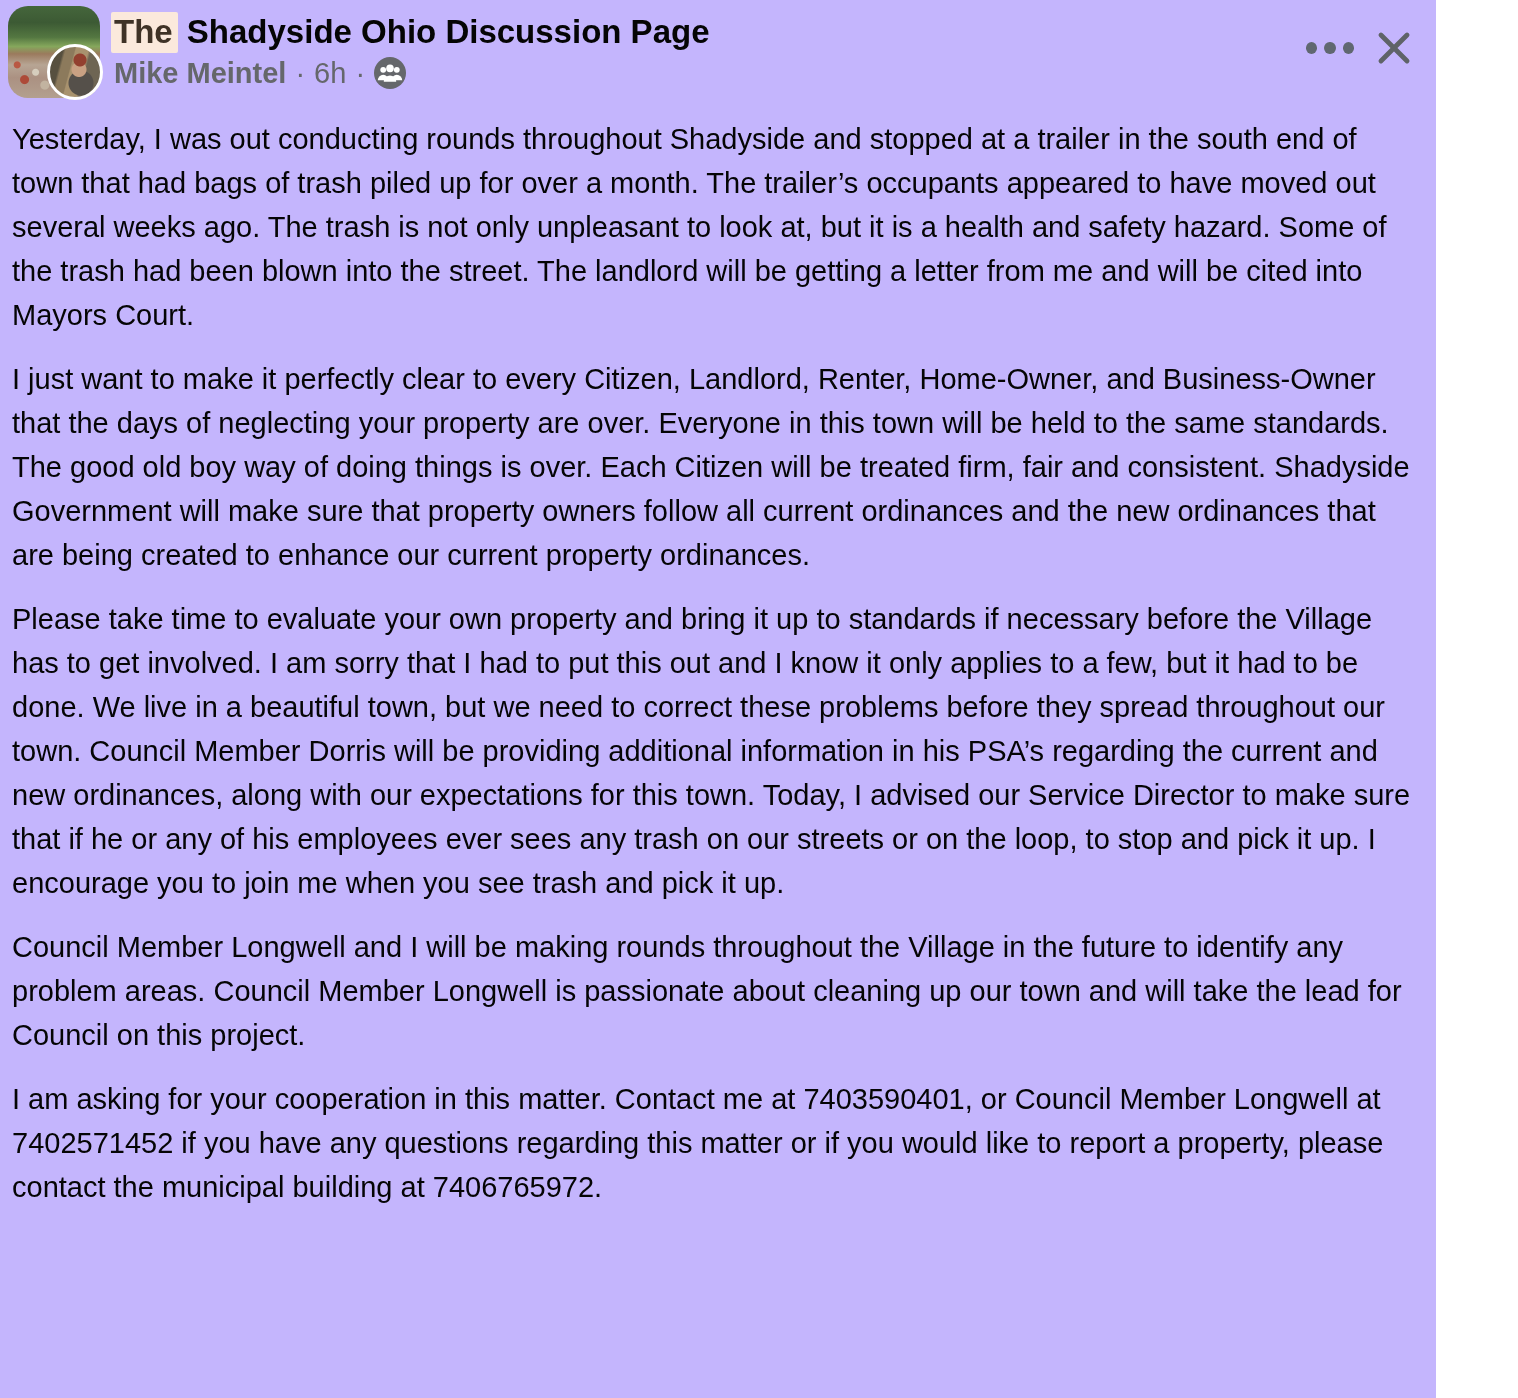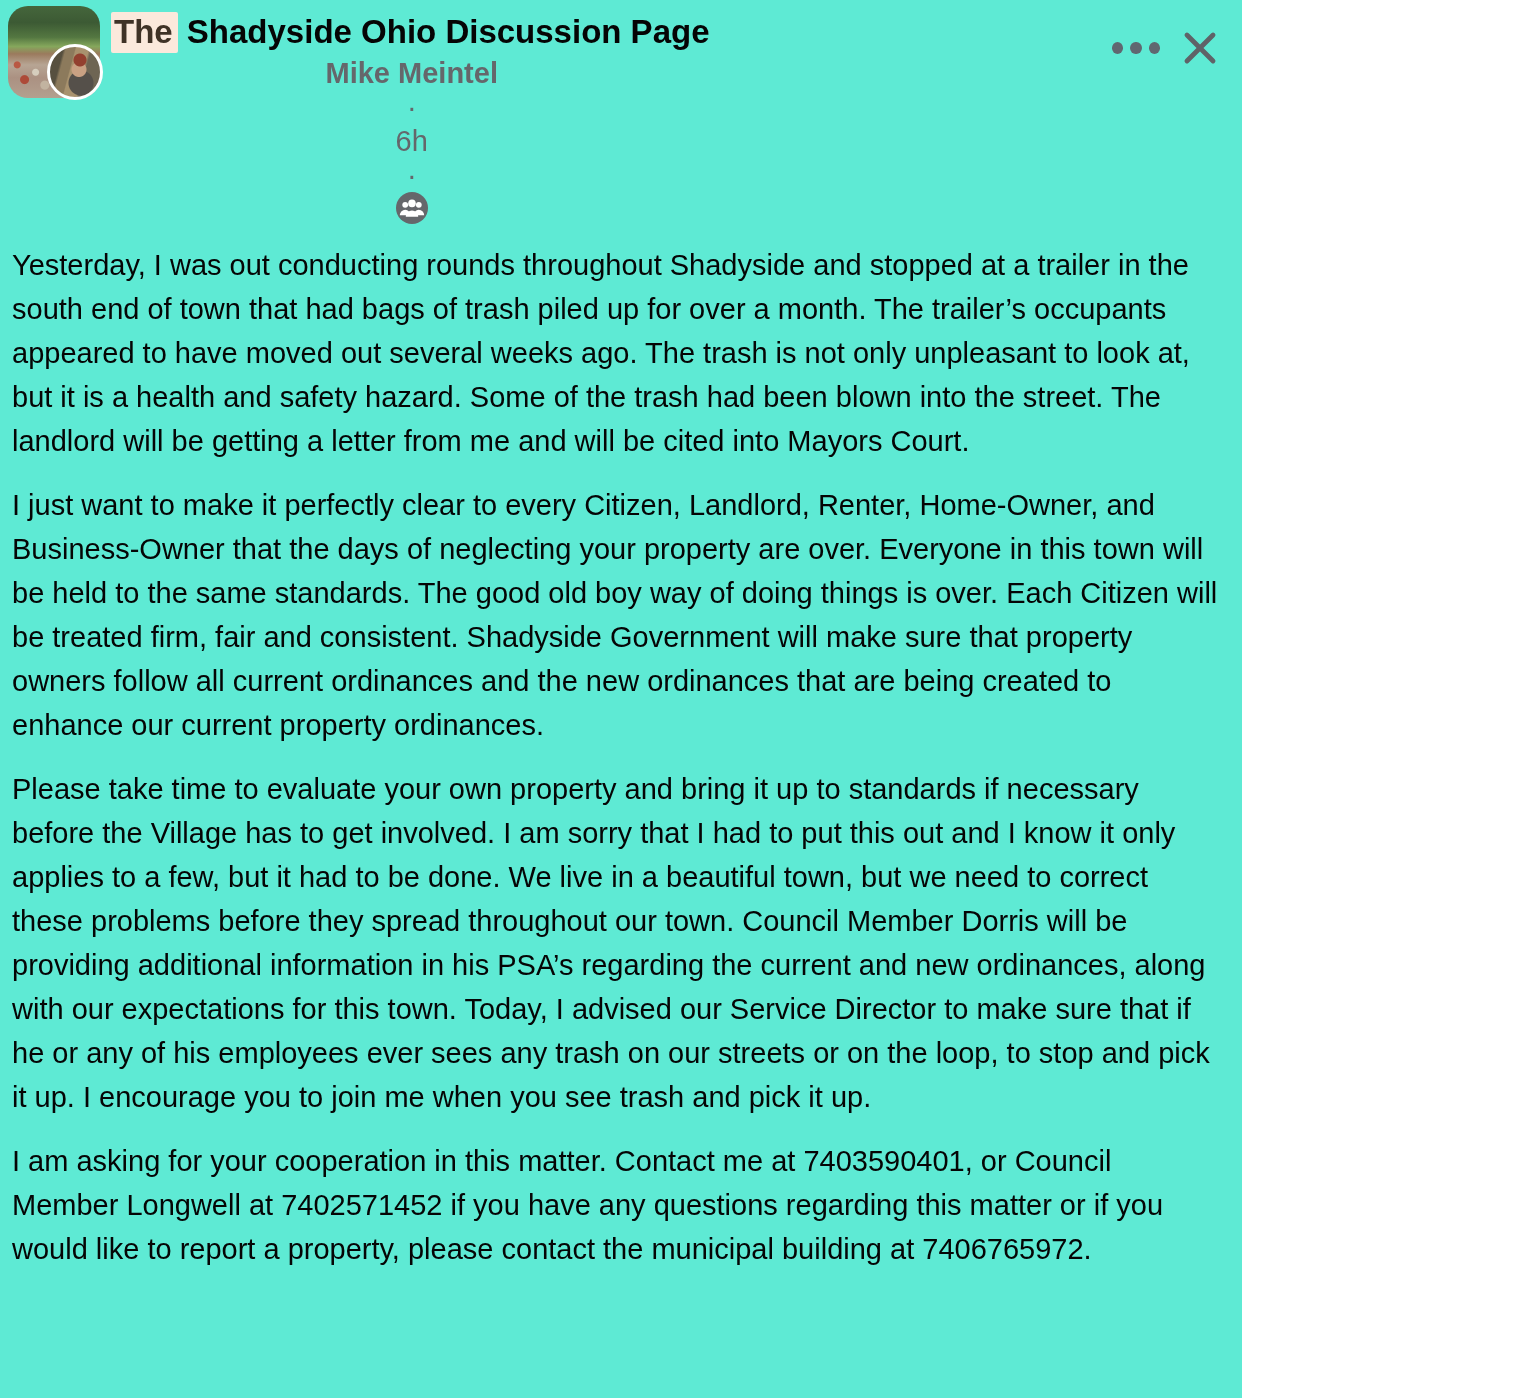--- a/index.html
+++ b/index.html
@@ -3,24 +3,24 @@
 <meta charset="utf-8">
 <style>
   html, body { margin: 0; padding: 0; background: #ffffff; }
   body {
     font-family: "Liberation Sans", "DejaVu Sans", sans-serif;
     color: #050505;
     width: 1518px;
   }
   .post {
     position: relative;
-    width: 1242px;
+    width: 1436px;
     height: 1398px;
     overflow: hidden;
-    background: #5eead4;
+    background: #c4b5fd;
   }
 
   
   .header {
     display: flex;
     align-items: flex-start;
     padding: 6px 18px 0 8px;
   }
   .avatar-wrap {
     position: relative;
@@ -78,21 +78,20 @@
     border-radius: 2px;
   }
   .meta {
     margin-top: 4px;
     display: flex;
     align-items: center;
     font-size: 29px;
     line-height: 34px;
     color: #65676B;
     font-weight: 500;
-    flex-direction: column;
   }
   .meta .author { font-weight: 600; cursor: pointer; }
   .meta .sep { margin: 0 9px; font-weight: 400; }
   .meta .privacy { display: flex; align-items: center; }
   .meta .privacy svg { width: 32px; height: 32px; display: block; }
 
   .header-actions {
     margin-left: auto;
     display: flex;
     align-items: center;
@@ -175,16 +174,17 @@
         </svg>
       </button>
     </div>
 
   </div>
 
   <div class="body">
     <p>Yesterday, I was out conducting rounds throughout Shadyside and stopped at a trailer in the south end of town that had bags of trash piled up for over a month. The trailer’s occupants appeared to have moved out several weeks ago. The trash is not only unpleasant to look at, but it is a health and safety hazard. Some of the trash had been blown into the street. The landlord will be getting a letter from me and will be cited into Mayors Court.</p>
     <p>I just want to make it perfectly clear to every Citizen, Landlord, Renter, Home-Owner, and Business-Owner that the days of neglecting your property are over. Everyone in this town will be held to the same standards. The good old boy way of doing things is over. Each Citizen will be treated firm, fair and consistent. Shadyside Government will make sure that property owners follow all current ordinances and the new ordinances that are being created to enhance our current property ordinances.</p>
     <p>Please take time to evaluate your own property and bring it up to standards if necessary before the Village has to get involved. I am sorry that I had to put this out and I know it only applies to a few, but it had to be done. We live in a beautiful town, but we need to correct these problems before they spread throughout our town. Council Member Dorris will be providing additional information in his PSA’s regarding the current and new ordinances, along with our expectations for this town. Today, I advised our Service Director to make sure that if he or any of his employees ever sees any trash on our streets or on the loop, to stop and pick it up. I encourage you to join me when you see trash and pick it up.</p>
+    <p>Council Member Longwell and I will be making rounds throughout the Village in the future to identify any problem areas. Council Member Longwell is passionate about cleaning up our town and will take the lead for Council on this project.</p>
     <p>I am asking for your cooperation in this matter. Contact me at 7403590401, or Council Member Longwell at 7402571452 if you have any questions regarding this matter or if you would like to report a property, please contact the municipal building at 7406765972.</p>
   </div>
 
 </div>
 
 </body></html>

